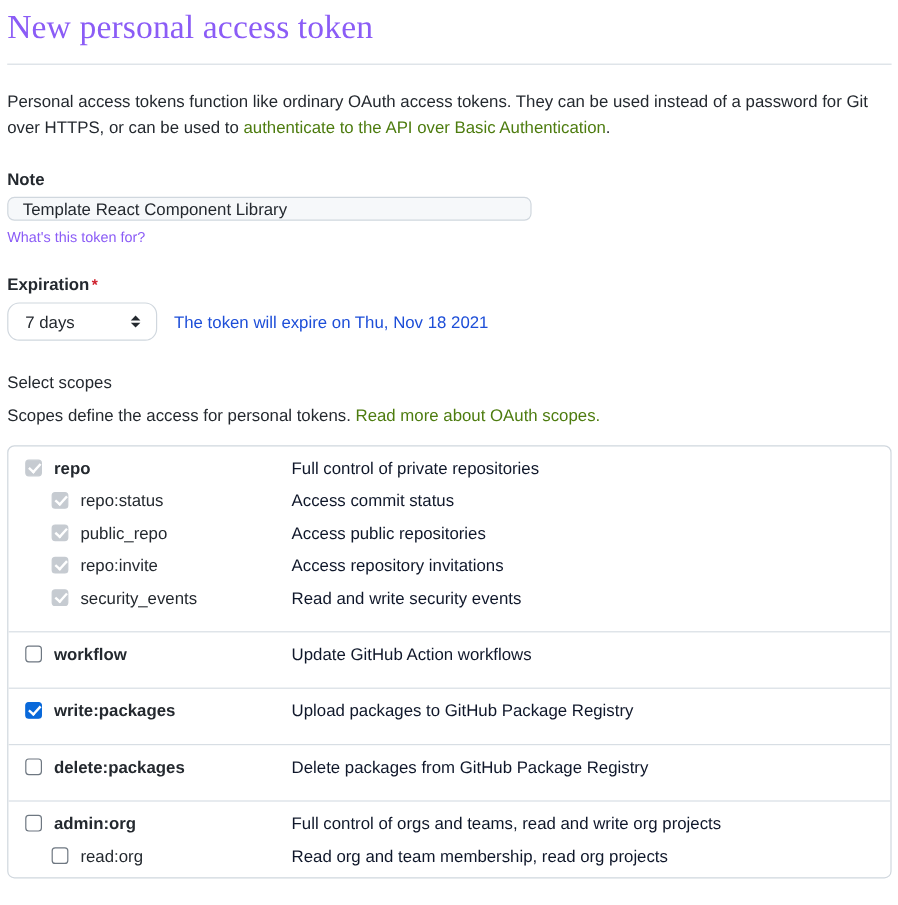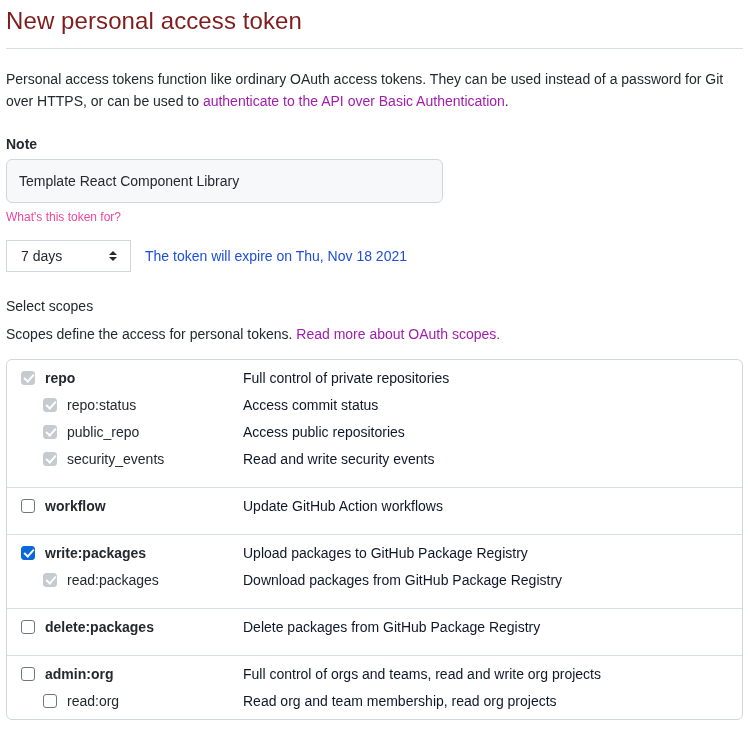--- a/index.html
+++ b/index.html
@@ -17,45 +17,46 @@
   }
 
   .page {
     padding: 0 6px;
     box-sizing: border-box;
     width: 748px;
   }
 
   
   .page-title {
-    font-size: 24px;
+    font-size: 28px;
     font-weight: 400;
     line-height: 1.25;
-    color: #7f1d1d;
+    color: #8b5cf6;
     margin: 6px 0 0 0;
     padding: 0 0 12px 0;
     letter-spacing: 0.1px;
+    font-family: Liberation Serif, serif;
   }
   .header-rule {
     height: 1px;
     background: #d8dee4;
     margin: 0 0 0 0;
     width: 737px;
   }
 
   
   .intro {
     font-size: 14px;
     line-height: 1.55;
     color: #24292f;
     margin: 20px 0 0 0;
     max-width: 740px;
   }
   .link {
-    color: #a21caf;
+    color: #4d7c0f;
     text-decoration: none;
     cursor: pointer;
   }
 
   
   .field-label {
     font-size: 14px;
     font-weight: bold;
     color: #24292f;
     margin: 24px 0 7px 0;
@@ -66,49 +67,49 @@
     font-weight: bold;
     font-size: 13px;
     margin-left: 2px;
   }
 
   
   .note-input {
     display: block;
     box-sizing: border-box;
     width: 437px;
-    height: 44px;
+    height: 20px;
     padding: 5px 12px;
     font-size: 14px;
     font-family: "Liberation Sans", "DejaVu Sans", sans-serif;
     color: #24292f;
     background: #f6f8fa;
     border: 1px solid #d0d7de;
     border-radius: 6px;
     outline: none;
   }
   .helper-text {
     font-size: 12px;
-    color: #ec4899;
-    margin: 7px 0 16px 0;
+    color: #8b5cf6;
+    margin: 7px 0 0 0;
   }
 
   
   .expiration-row {
     display: flex;
     align-items: center;
     margin-top: 0;
   }
   .select-wrap {
     position: relative;
     width: 125px;
     height: 32px;
     box-sizing: border-box;
     border: 1px solid #d0d7de;
-    border-radius: 0;
+    border-radius: 10px;
     background: #ffffff;
     display: flex;
     align-items: center;
     cursor: pointer;
   }
   .select-value {
     font-size: 14px;
     color: #24292f;
     padding-left: 14px;
   }
@@ -242,20 +243,21 @@
 
   <h1 class="page-title">New personal access token</h1>
   <div class="header-rule"></div>
 
   <p class="intro"><span>Personal access tokens function like ordinary OAuth access tokens. They can be used instead of a password for Git over HTTPS, or can be used to </span><a class="link">authenticate to the API over Basic Authentication</a><span>.</span></p>
 
   <label class="field-label">Note</label>
   <input class="note-input" type="text" value="Template React Component Library" style="">
   <div class="helper-text">What's this token for?</div>
 
+  <label class="field-label"><span>Expiration</span><span class="req-star">*</span></label>
 
   <div class="expiration-row">
     <div class="select-wrap">
       <span class="select-value">7 days</span>
       <span class="select-caret">
         <span class="caret-up"></span>
         <span class="caret-down"></span>
       </span>
     </div>
     <span class="expiry-note">The token will expire on Thu, Nov 18 2021</span>
@@ -283,20 +285,27 @@
         <div class="scope-row">
           <div class="scope-left indent">
             <span class="cb disabled-checked"></span>
             <span class="scope-name">public_repo</span>
           </div>
           <div class="scope-desc">Access public repositories</div>
         </div>
         <div class="scope-row">
           <div class="scope-left indent">
             <span class="cb disabled-checked"></span>
+            <span class="scope-name">repo:invite</span>
+          </div>
+          <div class="scope-desc">Access repository invitations</div>
+        </div>
+        <div class="scope-row">
+          <div class="scope-left indent">
+            <span class="cb disabled-checked"></span>
             <span class="scope-name">security_events</span>
           </div>
           <div class="scope-desc">Read and write security events</div>
         </div>
       </div>
       <div class="scope-group">
         <div class="scope-row">
           <div class="scope-left">
             <span class="cb unchecked"></span>
             <span class="scope-name bold">workflow</span>
@@ -305,27 +314,20 @@
         </div>
       </div>
       <div class="scope-group">
         <div class="scope-row">
           <div class="scope-left">
             <span class="cb checked"></span>
             <span class="scope-name bold">write:packages</span>
           </div>
           <div class="scope-desc">Upload packages to GitHub Package Registry</div>
         </div>
-        <div class="scope-row">
-          <div class="scope-left indent">
-            <span class="cb disabled-checked"></span>
-            <span class="scope-name">read:packages</span>
-          </div>
-          <div class="scope-desc">Download packages from GitHub Package Registry</div>
-        </div>
       </div>
       <div class="scope-group">
         <div class="scope-row">
           <div class="scope-left">
             <span class="cb unchecked"></span>
             <span class="scope-name bold">delete:packages</span>
           </div>
           <div class="scope-desc">Delete packages from GitHub Package Registry</div>
         </div>
       </div>

